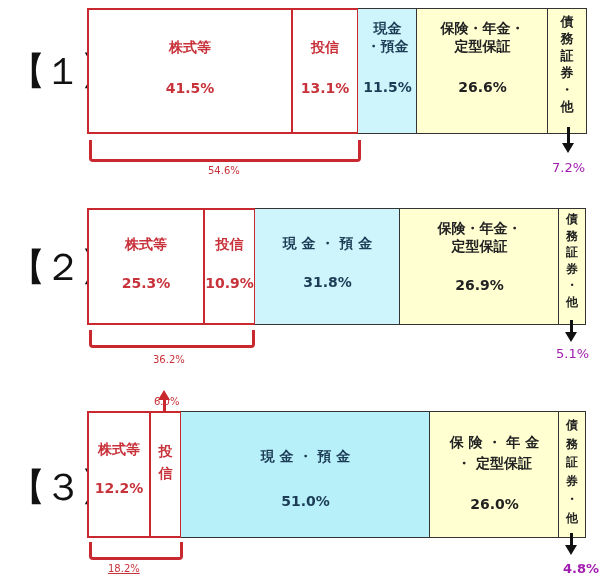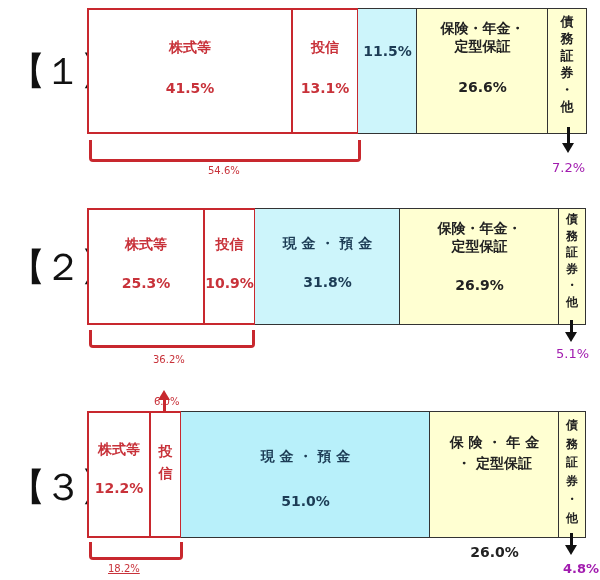--- a/index.html
+++ b/index.html
@@ -36,20 +36,22 @@
 
   <div class="cell red-cell" style="left:87px; top:8px; width:206px; height:126px; padding-top:28px;">
     <span class="name">株式等</span>
     <span class="val" style="margin-top:24px;">41.5%</span>
   </div>
   <div class="cell red-cell" style="left:291px; top:8px; width:68px; height:126px; padding-top:28px; border-left-width:2px;">
     <span class="name">投信</span>
     <span class="val" style="margin-top:24px;">13.1%</span>
   </div>
   <div class="cell cash-cell" style="left:358px; top:8px; width:60px; height:126px; padding-top:10px; border-left:none;">
+    <span class="name">現金
+・預金</span>
     <span class="val" style="margin-top:24px;">11.5%</span>
   </div>
   <div class="cell ins-cell" style="left:416px; top:8px; width:133px; height:126px; padding-top:10px;">
     <span class="name">保険・年金・
 定型保証</span>
     <span class="val" style="margin-top:24px;">26.6%</span>
   </div>
   <div class="cell bond-cell" style="left:547px; top:8px; width:40px; height:126px; padding-top:4px;">
     <span class="vtext">債
 務
@@ -111,21 +113,21 @@
     <span class="val" style="margin-top:22px;">12.2%</span>
   </div>
   <div class="cell red-cell" style="left:149px; top:411px; width:33px; height:127px; padding-top:27px;">
     <span class="name" style="line-height:22px;">投
 信</span>
   </div>
   <div class="cell cash-cell c3" style="left:181px; top:411px; width:250px; height:127px; padding-top:35px; border-left:none;">
     <span class="name">現 金 ・ 預 金</span>
     <span class="val" style="margin-top:28px;">51.0%</span>
   </div>
-  <div class="cell ins-cell" style="left:429px; top:411px; width:131px; height:127px; padding-top:20px;gap:48px;">
+  <div class="cell ins-cell" style="left:429px; top:411px; width:131px; height:127px; padding-top:20px;">
     <span class="name" style="line-height:21px;">保 険 ・ 年 金
 ・ 定型保証</span>
     <span class="val" style="margin-top:22px;">26.0%</span>
   </div>
   <div class="cell bond-cell" style="left:558px; top:411px; width:28px; height:127px; padding-top:4px;">
     <span class="vtext" style="font-size:12px; line-height:18.5px;">債
 務
 証
 券
 ・

